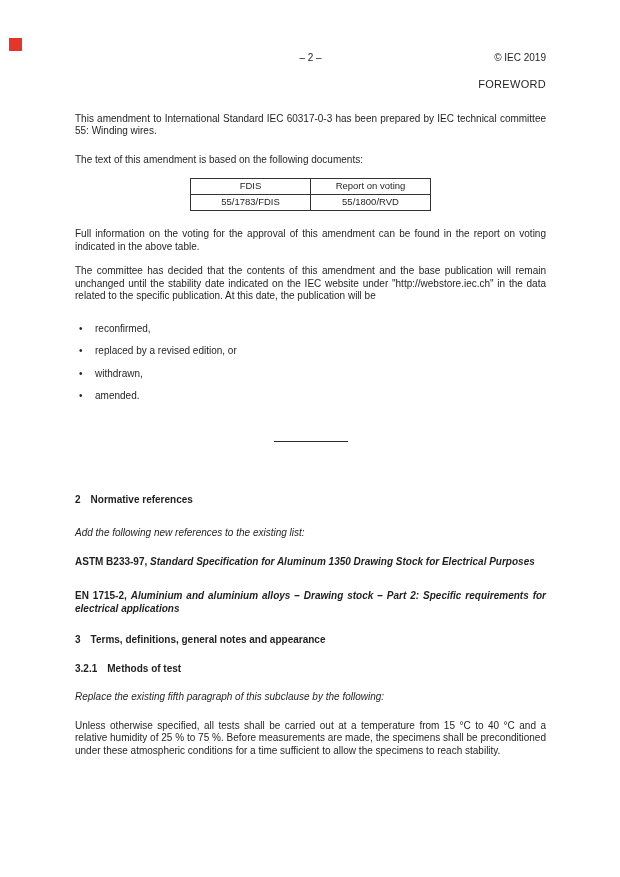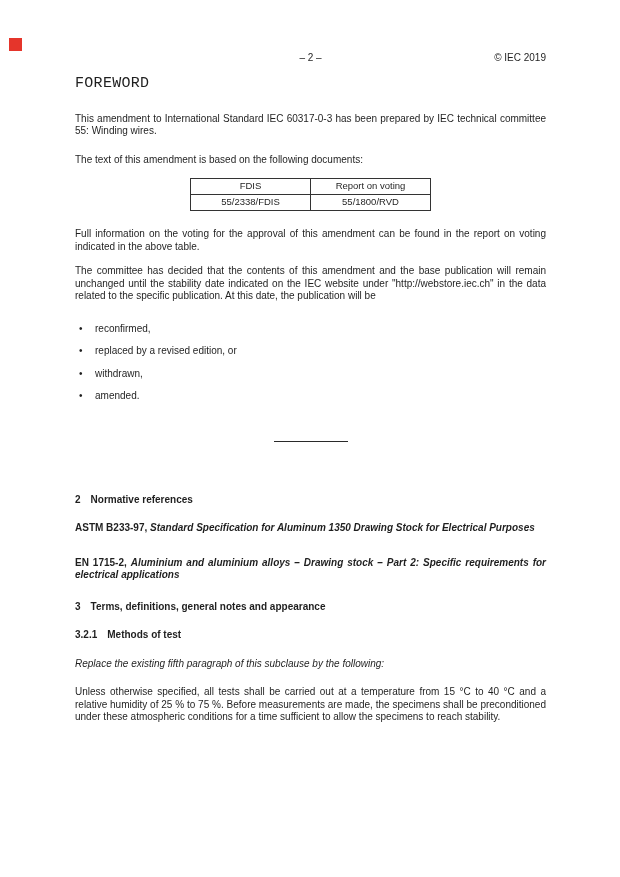--- a/index.html
+++ b/index.html
@@ -23,25 +23,24 @@
     line-height: 12.5px;
   }
   .header { position: relative; line-height: 12px; }
   .header .page-num {
     position: absolute; left: 0; right: 0;
     text-align: center;
   }
   .header .ref-block { text-align: right; }
   .foreword-title {
     margin-top: 14px;
-    text-align: left;
-    font-size: 15px;
+    text-align: right;
+    font-size: 11px;
     font-weight: normal;
     letter-spacing: 0.3px;
-    font-family: Liberation Mono, monospace;
   }
   p.body-par { text-align: justify; }
   .mt-p1 { margin-top: 22px; }
   .mt-p2 { margin-top: 16px; }
   .mt-p3 { margin-top: 17px; }
   .mt-p4 { margin-top: 12px; }
   table.vote-table {
     margin: 12px auto 0 auto;
     border-collapse: collapse;
     font-size: 9.5px;
@@ -111,21 +110,21 @@
 
   <p class="body-par mt-p2">The text of this amendment is based on the following documents:</p>
 
   <table class="vote-table">
     <tbody>
       <tr>
         <td>FDIS</td>
         <td>Report on voting</td>
       </tr>
       <tr>
-        <td>55/2338/FDIS</td>
+        <td>55/1783/FDIS</td>
         <td>55/1800/RVD</td>
       </tr>
     </tbody>
   </table>
 
   <p class="body-par mt-p3">Full information on the voting for the approval of this amendment can be found in the report on voting indicated in the above table.</p>
 
   <p class="body-par mt-p4">The committee has decided that the contents of this amendment and the base publication will remain unchanged until the stability date indicated on the IEC website under "http://webstore.iec.ch" in the data related to the specific publication. At this date, the publication will be</p>
 
   <div class="bullet-list">
@@ -146,20 +145,21 @@
       <span>amended.</span>
     </div>
   </div>
 
   <div class="separator-line"></div>
 
   <div class="clause-heading mt-sec2">
     <span class="clause-num">2</span><span>Normative references</span>
   </div>
 
+  <p class="instruction mt-instr1">Add the following new references to the existing list:</p>
 
   <p class="reference mt-ref1">
     <span>ASTM B233-97,</span>
     <span class="italic">Standard Specification for Aluminum 1350 Drawing Stock for Electrical Purposes</span>
   </p>
 
   <p class="reference mt-ref2">
     <span>EN 1715-2,</span>
     <span class="italic">Aluminium and aluminium alloys – Drawing stock – Part 2: Specific requirements for electrical applications</span>
   </p>

